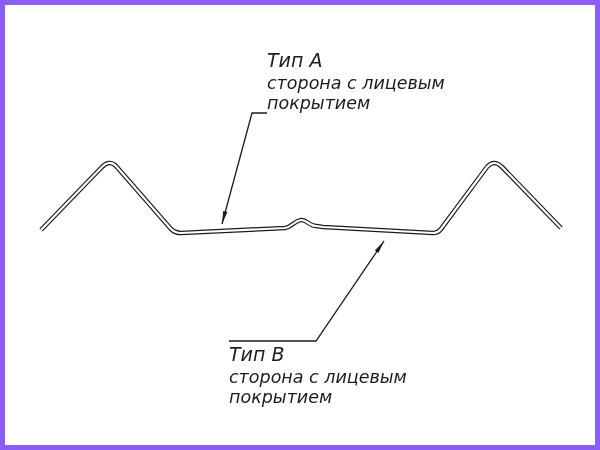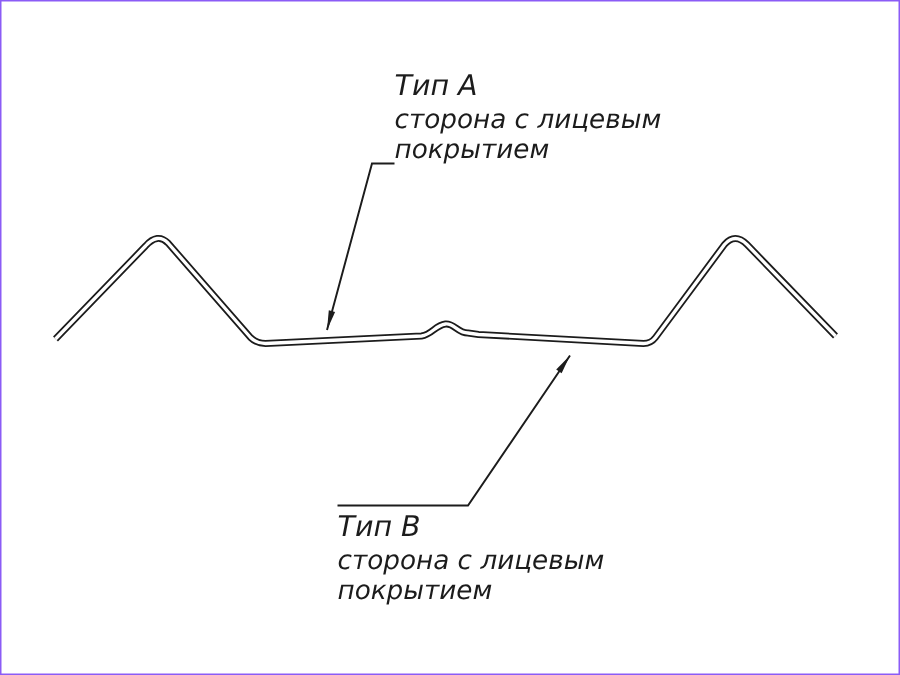--- a/index.html
+++ b/index.html
@@ -6,21 +6,21 @@
     margin: 0;
     padding: 0;
     background: #ffffff;
   }
   #stage {
     position: relative;
     width: 600px;
     height: 450px;
     background: #ffffff;
     box-sizing: border-box;
-    border: 1px solid #8b5cf6;
+    border: 5px solid #8b5cf6;
     overflow: hidden;
     font-family: "DejaVu Sans", sans-serif;
   }
   svg text {
     font-family: "DejaVu Sans", sans-serif;
     font-style: italic;
   }
   .label-title { font-size: 19px; }
   .label-line  { font-size: 17.5px; }
 </style>

